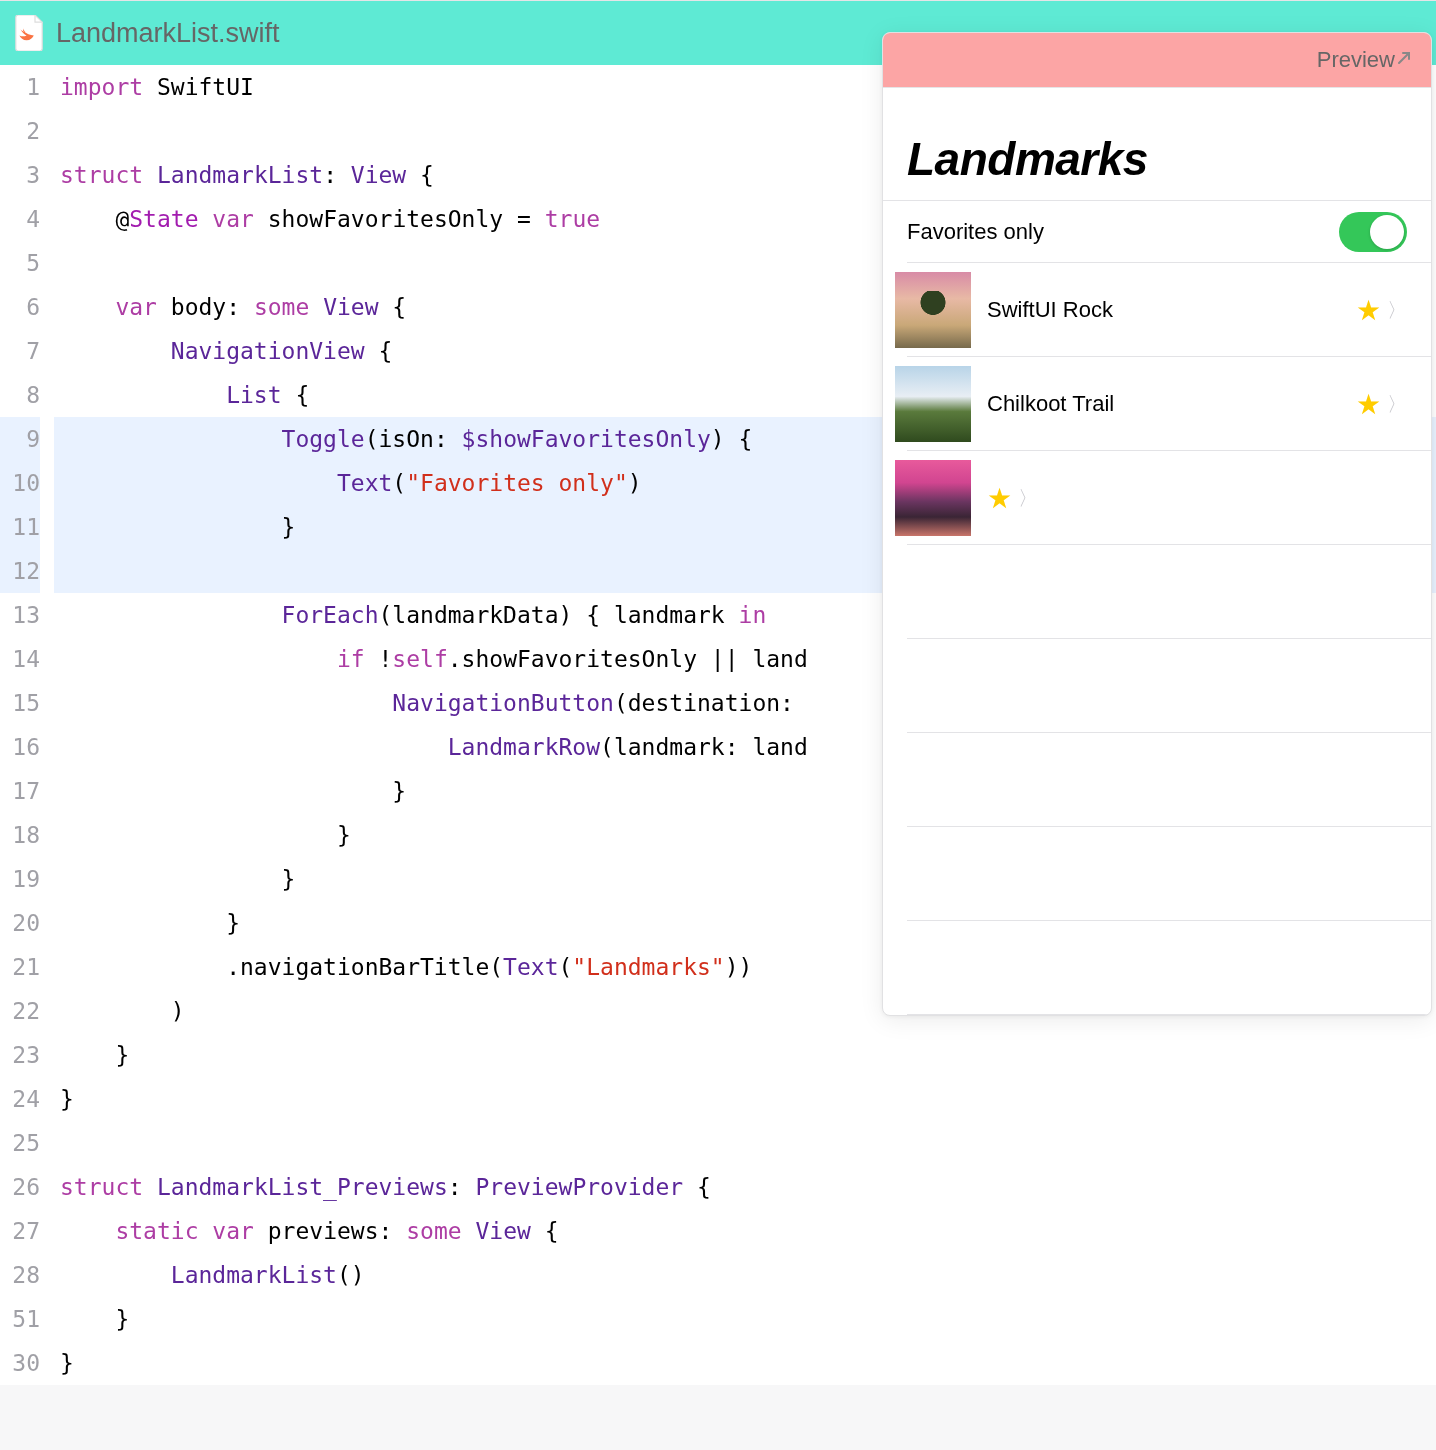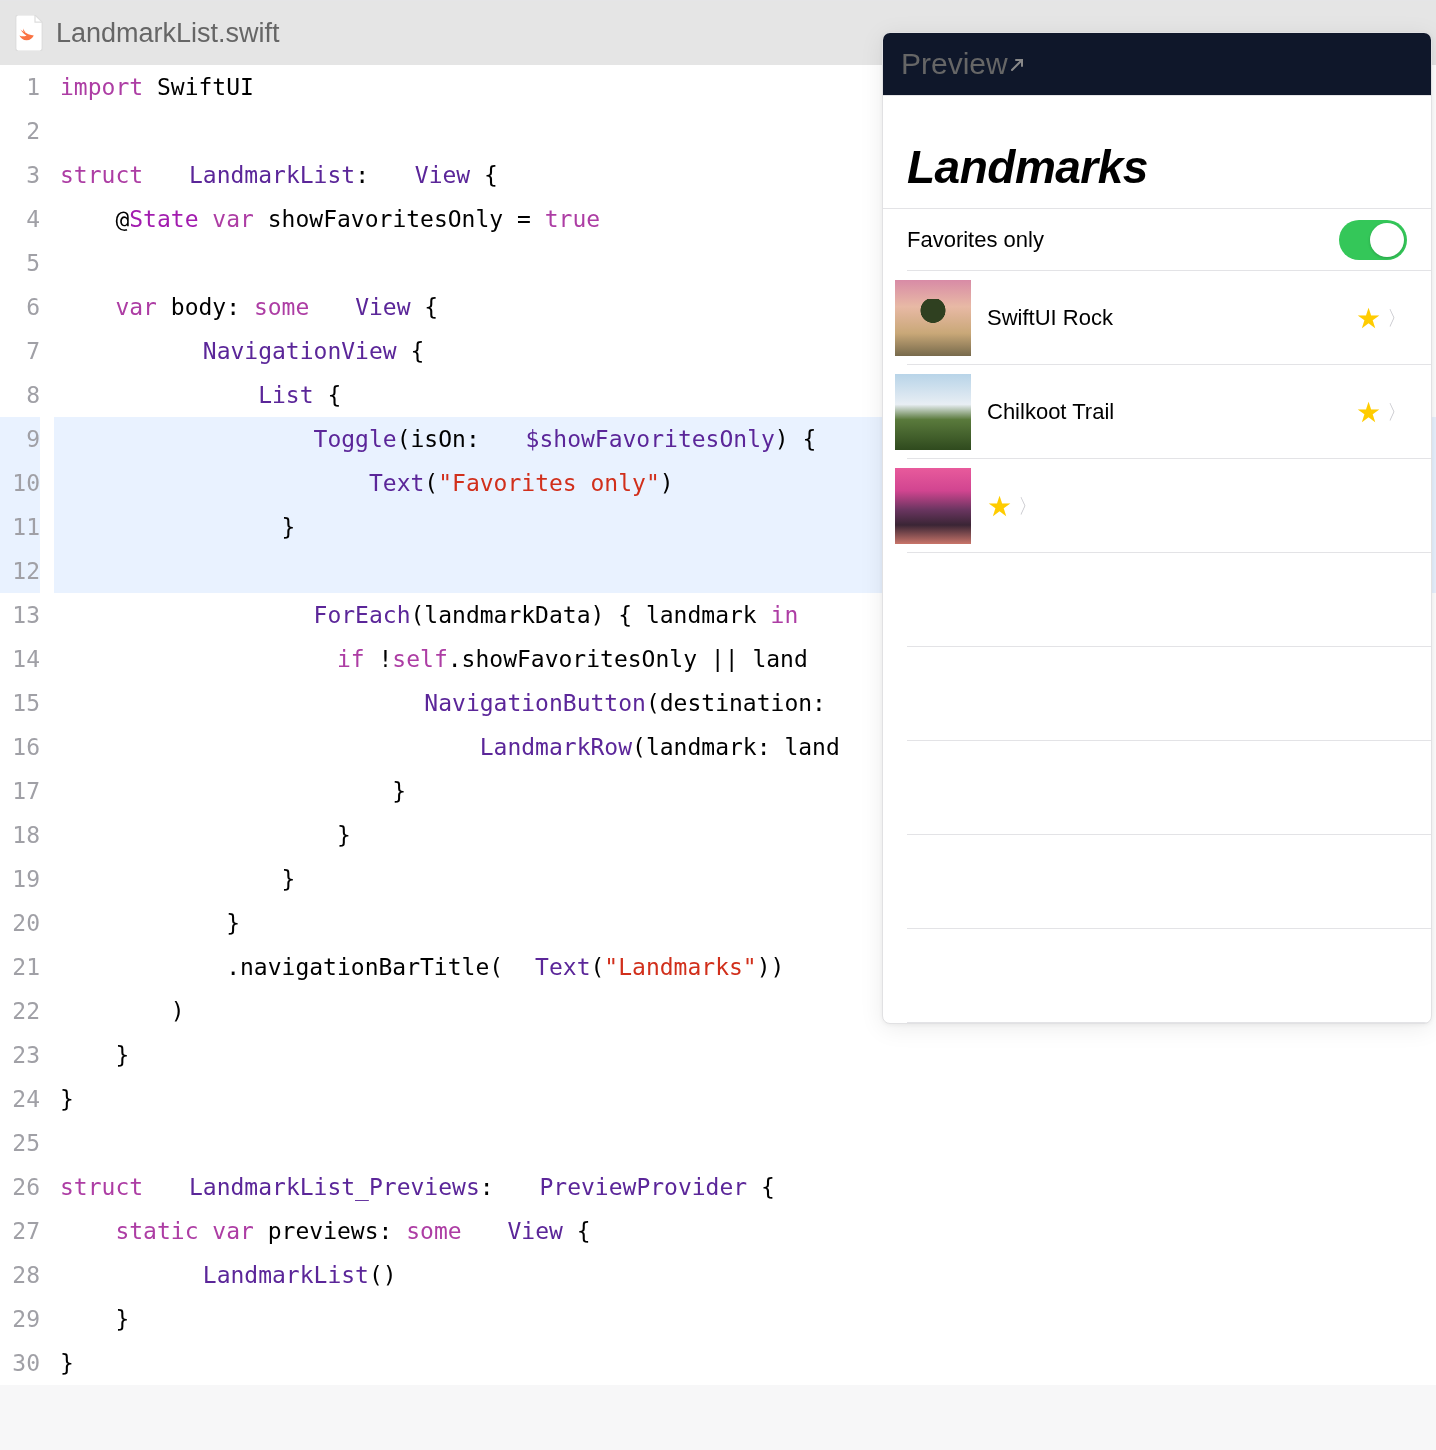--- a/index.html
+++ b/index.html
@@ -9,21 +9,21 @@
   width: 1436px;
   height: 1450px;
   position: relative;
 }
 
 
 .file-header {
   display: flex;
   align-items: center;
   padding: 14px 10px 14px 14px;
-  background: #e5e5e5;
+  background: #5eead4;
   border-top: 1px solid #e5e5e7;
 }
 .file-icon {
   width: 30px; height: 36px;
   margin-right: 12px;
   position: relative;
 }
 .file-icon svg { width: 100%; height: 100%; }
 .file-name {
   font-size: 27px;
@@ -54,47 +54,47 @@
   flex: 1;
   overflow: hidden;
   white-space: pre;
 }
 .code-lines .line { height: 44px; padding-left: 6px; }
 .line.hl { background: #e9f2ff; }
 .gutter .hl { background: #e9f2ff; }
 
 
 .kw { color: #ad3da4; }   
-.typ { color: #5b2699; margin-left: 32px; }   
+.typ { color: #5b2699; }   
 .id { color: #000; }
 .str { color: #d12f1b; }
 .attr { color: #a21caf; }  
 .plain { color: #000; }
 
 
 .preview-panel {
   position: absolute;
   top: 32px;
   right: 4px;
   width: 550px;
   background: #fff;
   border: 1px solid #e1e1e3;
   border-radius: 8px;
   box-shadow: 0 4px 24px rgba(0,0,0,0.08), 0 1px 4px rgba(0,0,0,0.05);
   overflow: hidden;
 }
 .preview-header {
-  background: #0f172a;
+  background: #fca5a5;
   padding: 14px 18px;
   display: flex;
   align-items: center;
-  justify-content: flex-start;
+  justify-content: flex-end;
   border-bottom: 1px solid #e5e5e7;
   color: #666;
-  font-size: 30px;
+  font-size: 22px;
 }
 .popout-icon { color: #888; }
 .preview-body { padding: 0; }
 .preview-title {
   font-size: 46px;
   font-weight: 700;
   letter-spacing: -0.5px;
   color: #000;
   padding: 44px 24px 14px 24px;
   font-style: italic;
@@ -184,21 +184,21 @@
       <div>19</div>
       <div>20</div>
       <div>21</div>
       <div>22</div>
       <div>23</div>
       <div>24</div>
       <div>25</div>
       <div>26</div>
       <div>27</div>
       <div>28</div>
-      <div>29</div>
+      <div>51</div>
       <div>30</div>
     </div>
   <div class="code-lines" id="code-lines"><div class="line"><span class="kw">import</span><span class="plain"> </span><span class="id">SwiftUI</span></div><div class="line">&nbsp;</div><div class="line"><span class="kw">struct</span><span class="plain"> </span><span class="typ">LandmarkList</span><span class="plain">: </span><span class="typ">View</span><span class="plain"> {</span></div><div class="line"><span class="plain">    @</span><span class="attr">State</span><span class="plain"> </span><span class="kw">var</span><span class="plain"> showFavoritesOnly = </span><span class="kw">true</span></div><div class="line">&nbsp;</div><div class="line"><span class="plain">    </span><span class="kw">var</span><span class="plain"> body: </span><span class="kw">some</span><span class="plain"> </span><span class="typ">View</span><span class="plain"> {</span></div><div class="line"><span class="plain">        </span><span class="typ">NavigationView</span><span class="plain"> {</span></div><div class="line"><span class="plain">            </span><span class="typ">List</span><span class="plain"> {</span></div><div class="line hl"><span class="plain">                </span><span class="typ">Toggle</span><span class="plain">(isOn: </span><span class="typ">$showFavoritesOnly</span><span class="plain">) {</span></div><div class="line hl"><span class="plain">                    </span><span class="typ">Text</span><span class="plain">(</span><span class="str">"Favorites only"</span><span class="plain">)</span></div><div class="line hl"><span class="plain">                }</span></div><div class="line hl">&nbsp;</div><div class="line"><span class="plain">                </span><span class="typ">ForEach</span><span class="plain">(landmarkData) { landmark </span><span class="kw">in</span></div><div class="line"><span class="plain">                    </span><span class="kw">if</span><span class="plain"> !</span><span class="kw">self</span><span class="plain">.showFavoritesOnly || land</span></div><div class="line"><span class="plain">                        </span><span class="typ">NavigationButton</span><span class="plain">(destination: </span></div><div class="line"><span class="plain">                            </span><span class="typ">LandmarkRow</span><span class="plain">(landmark: land</span></div><div class="line"><span class="plain">                        }</span></div><div class="line"><span class="plain">                    }</span></div><div class="line"><span class="plain">                }</span></div><div class="line"><span class="plain">            }</span></div><div class="line"><span class="plain">            .navigationBarTitle(</span><span class="typ">Text</span><span class="plain">(</span><span class="str">"Landmarks"</span><span class="plain">))</span></div><div class="line"><span class="plain">        )</span></div><div class="line"><span class="plain">    }</span></div><div class="line"><span class="plain">}</span></div><div class="line">&nbsp;</div><div class="line"><span class="kw">struct</span><span class="plain"> </span><span class="typ">LandmarkList_Previews</span><span class="plain">: </span><span class="typ">PreviewProvider</span><span class="plain"> {</span></div><div class="line"><span class="plain">    </span><span class="kw">static</span><span class="plain"> </span><span class="kw">var</span><span class="plain"> previews: </span><span class="kw">some</span><span class="plain"> </span><span class="typ">View</span><span class="plain"> {</span></div><div class="line"><span class="plain">        </span><span class="typ">LandmarkList</span><span class="plain">()</span></div><div class="line"><span class="plain">    }</span></div><div class="line"><span class="plain">}</span></div></div>
 </div>
 
 <div class="preview-panel">
   <div class="preview-header">
     <span>Preview</span>
     <span class="popout-icon">
       <svg width="18" height="18" viewBox="0 0 18 18">

